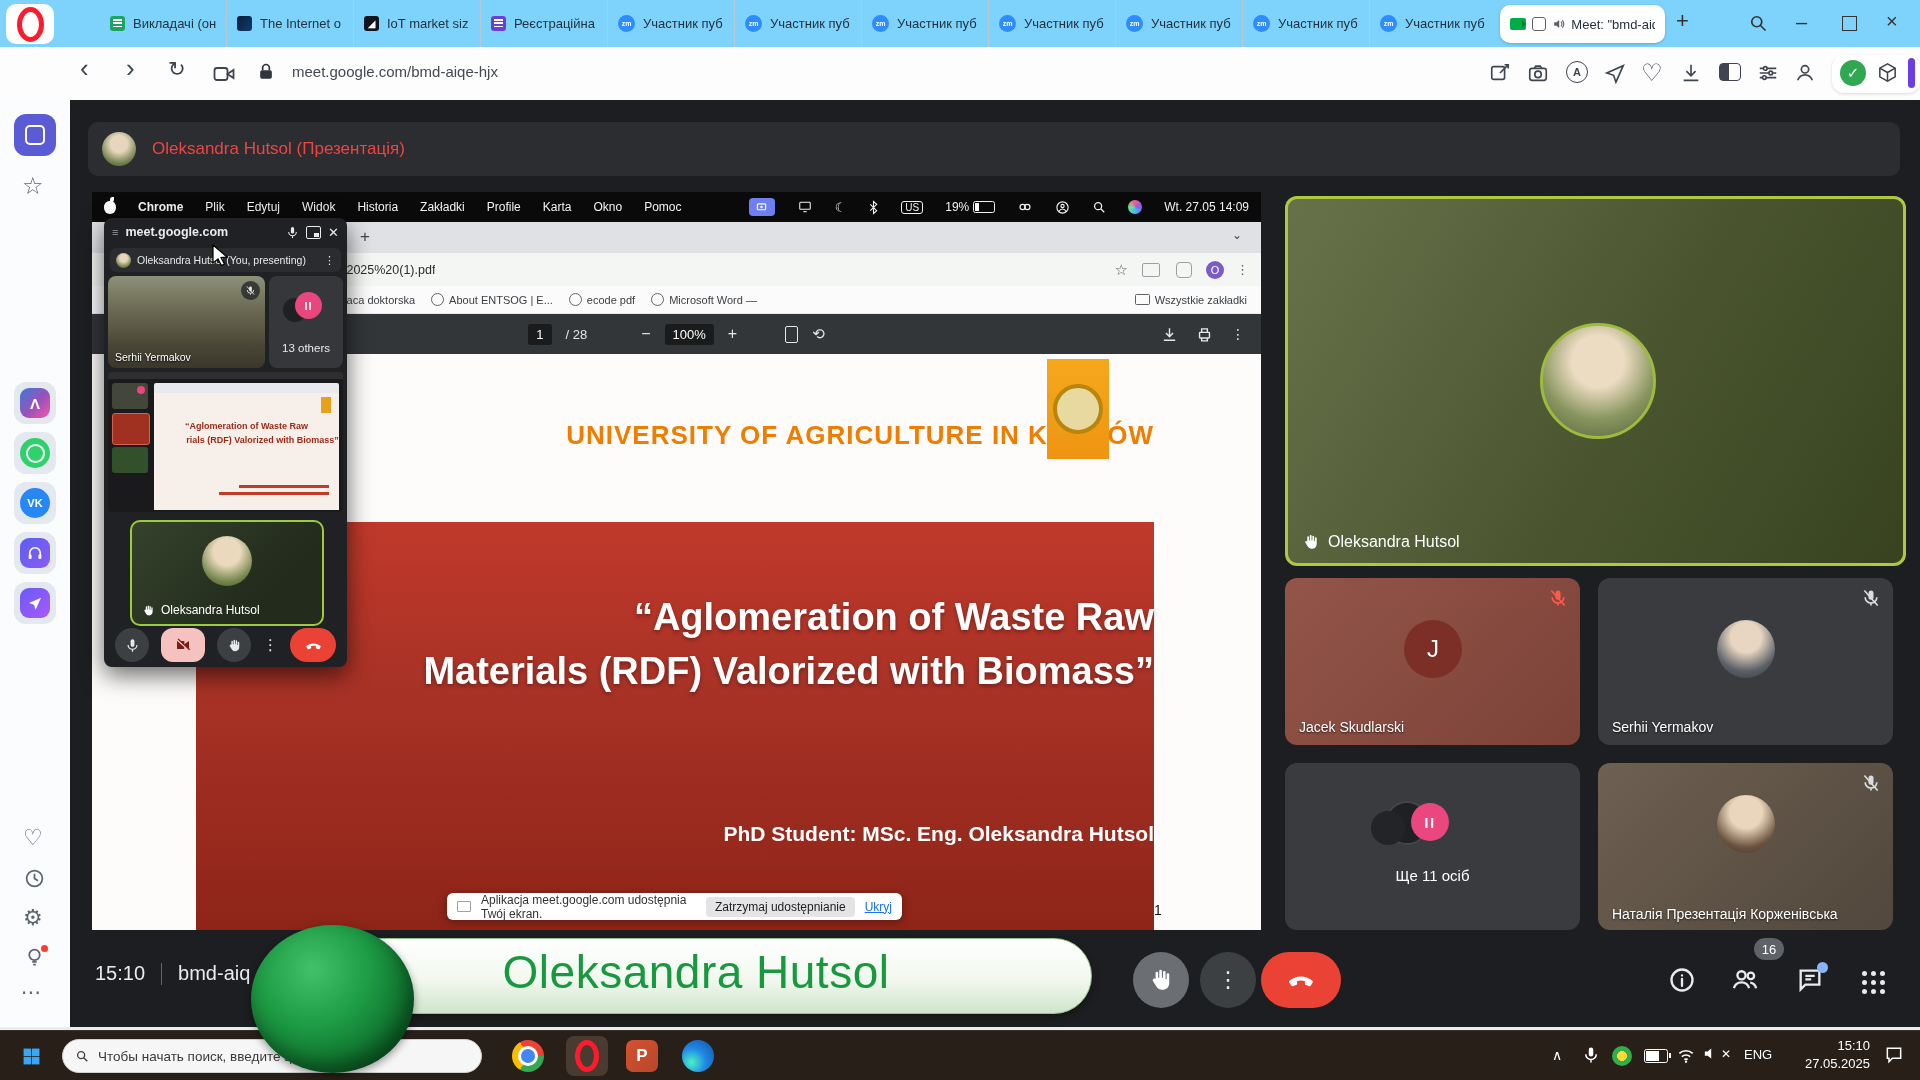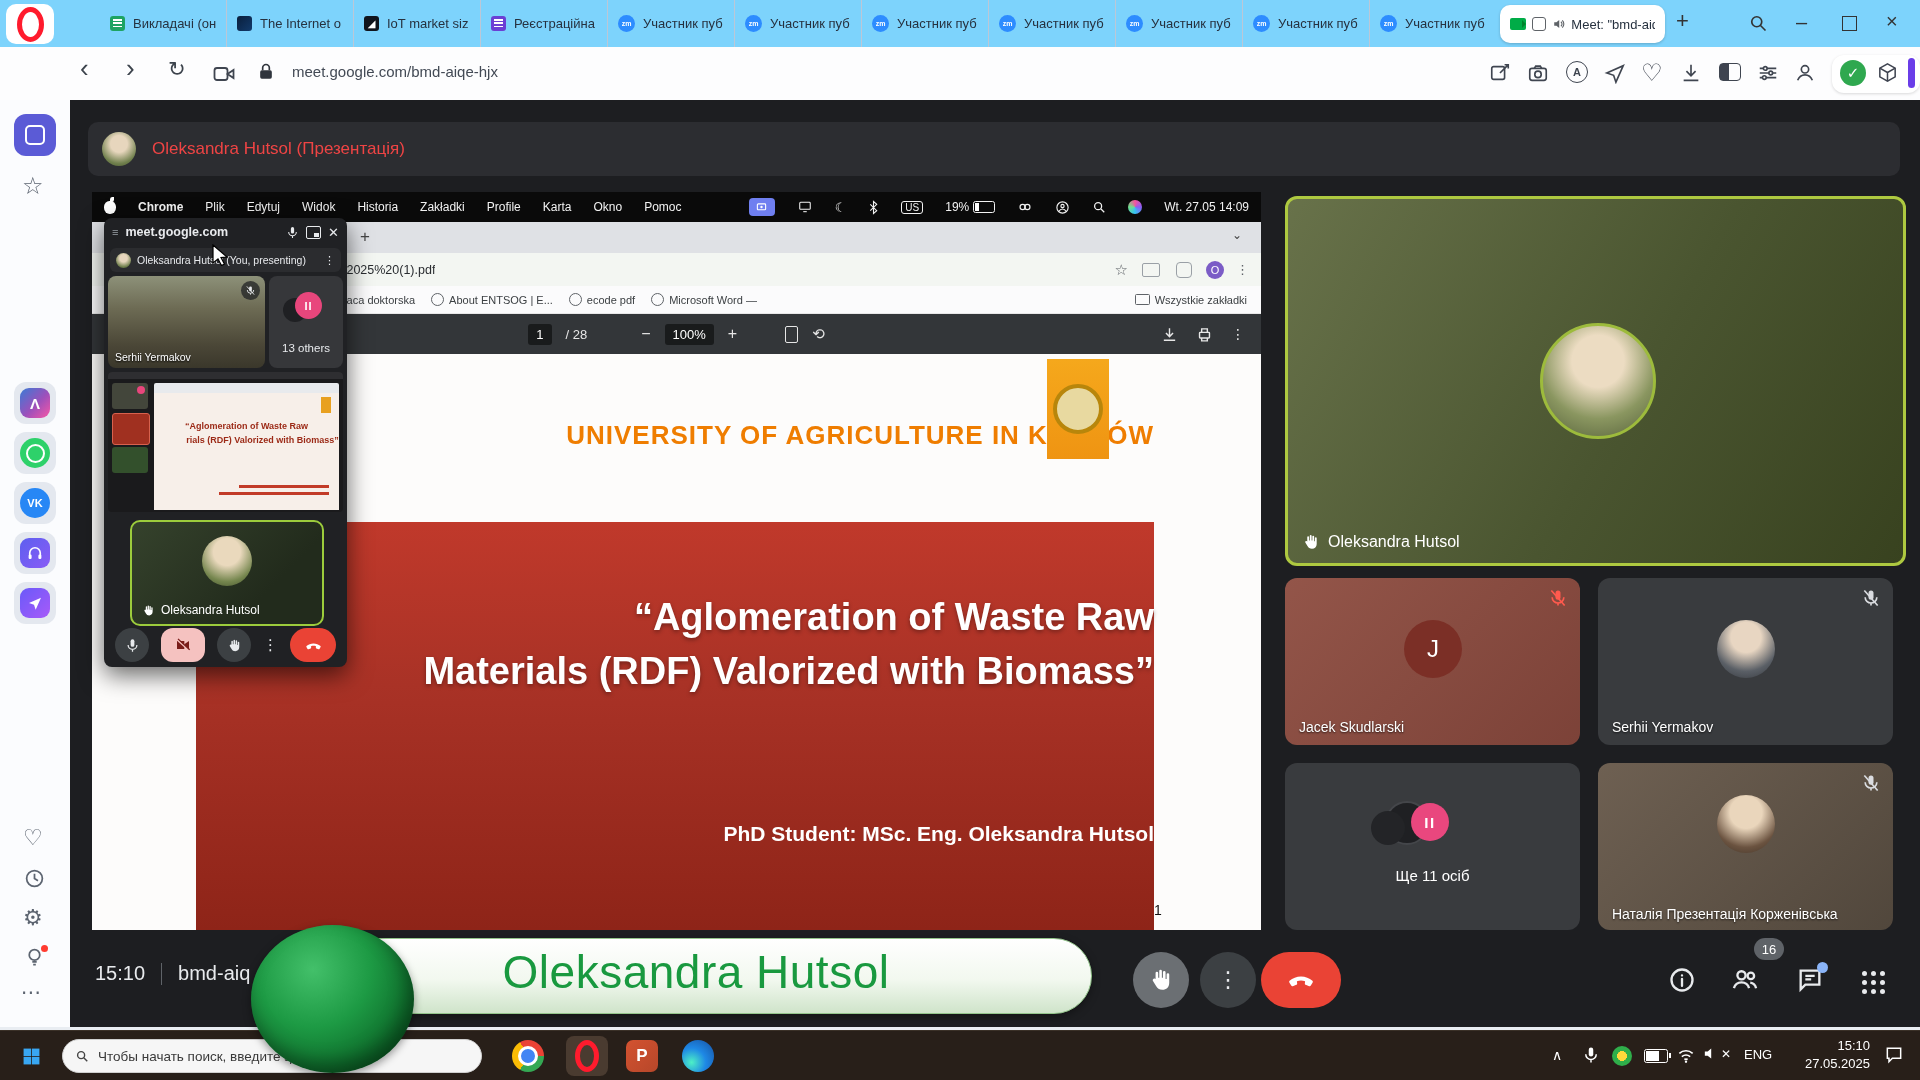--- a/index.html
+++ b/index.html
@@ -386,20 +386,26 @@
         <div class="abs" id="redblock"></div>
         <div class="abs slidetxt" style="top:66px;font-size:26px;font-weight:bold;color:#ef7d00;letter-spacing:1px;">UNIVERSITY OF AGRICULTURE IN KRAKÓW</div>
         <div class="abs" style="left:955px;top:5px;width:62px;height:100px;background:linear-gradient(180deg,#f5a81c,#ef9412);display:flex;align-items:center;justify-content:center;">
           <span style="width:42px;height:42px;border-radius:50%;border:4px solid #b8860b;background:#e8d9a0;"></span>
         </div>
         <div class="abs slidetxt" style="top:242px;font-size:38px;font-weight:bold;color:#fff;text-shadow:0 2px 4px rgba(0,0,0,.35);">“Aglomeration of Waste Raw</div>
         <div class="abs slidetxt" style="top:296px;font-size:38px;font-weight:bold;color:#fff;text-shadow:0 2px 4px rgba(0,0,0,.35);">Materials (RDF) Valorized with Biomass”</div>
         <div class="abs slidetxt" style="top:468px;font-size:21px;font-weight:bold;color:#fff;">PhD Student: MSc. Eng. Oleksandra Hutsol</div>
         <div class="abs" style="left:1062px;top:548px;font-size:14px;color:#111;">1</div>
 
+        <div class="abs row" style="left:355px;top:539px;width:455px;height:27px;background:#fff;border-radius:6px;box-shadow:0 2px 8px rgba(0,0,0,.35);padding:0 10px;box-sizing:border-box;gap:10px;">
+          <span style="width:12px;height:9px;border:1.5px solid #9aa0a6;border-radius:1px;flex:none;"></span>
+          <span style="font-size:12px;color:#333;">Aplikacja meet.google.com udostępnia Twój ekran.</span>
+          <span style="background:#e4e4e6;border-radius:4px;padding:3px 9px;font-size:12px;color:#222;flex:none;">Zatrzymaj udostępnianie</span>
+          <span style="font-size:12px;color:#1a73e8;text-decoration:underline;flex:none;">Ukryj</span>
+        </div>
       </div>
 
       <div class="abs" id="mini">
         <div class="abs row" style="left:0;top:0;width:243px;height:28px;padding:0 8px;box-sizing:border-box;gap:7px;">
           <span style="font-size:11px;color:#9aa0a6;">≡</span>
           <span style="font-size:12.5px;font-weight:bold;">meet.google.com</span>
           <span style="flex:1;"></span>
           <svg width="13" height="13" viewBox="0 0 24 24" fill="#e8eaed">
               <rect x="9" y="2" width="6" height="12" rx="3"></rect>
               <path d="M5 11a7 7 0 0 0 14 0M12 18v4" fill="none" stroke="#e8eaed" stroke-width="2"></path>

